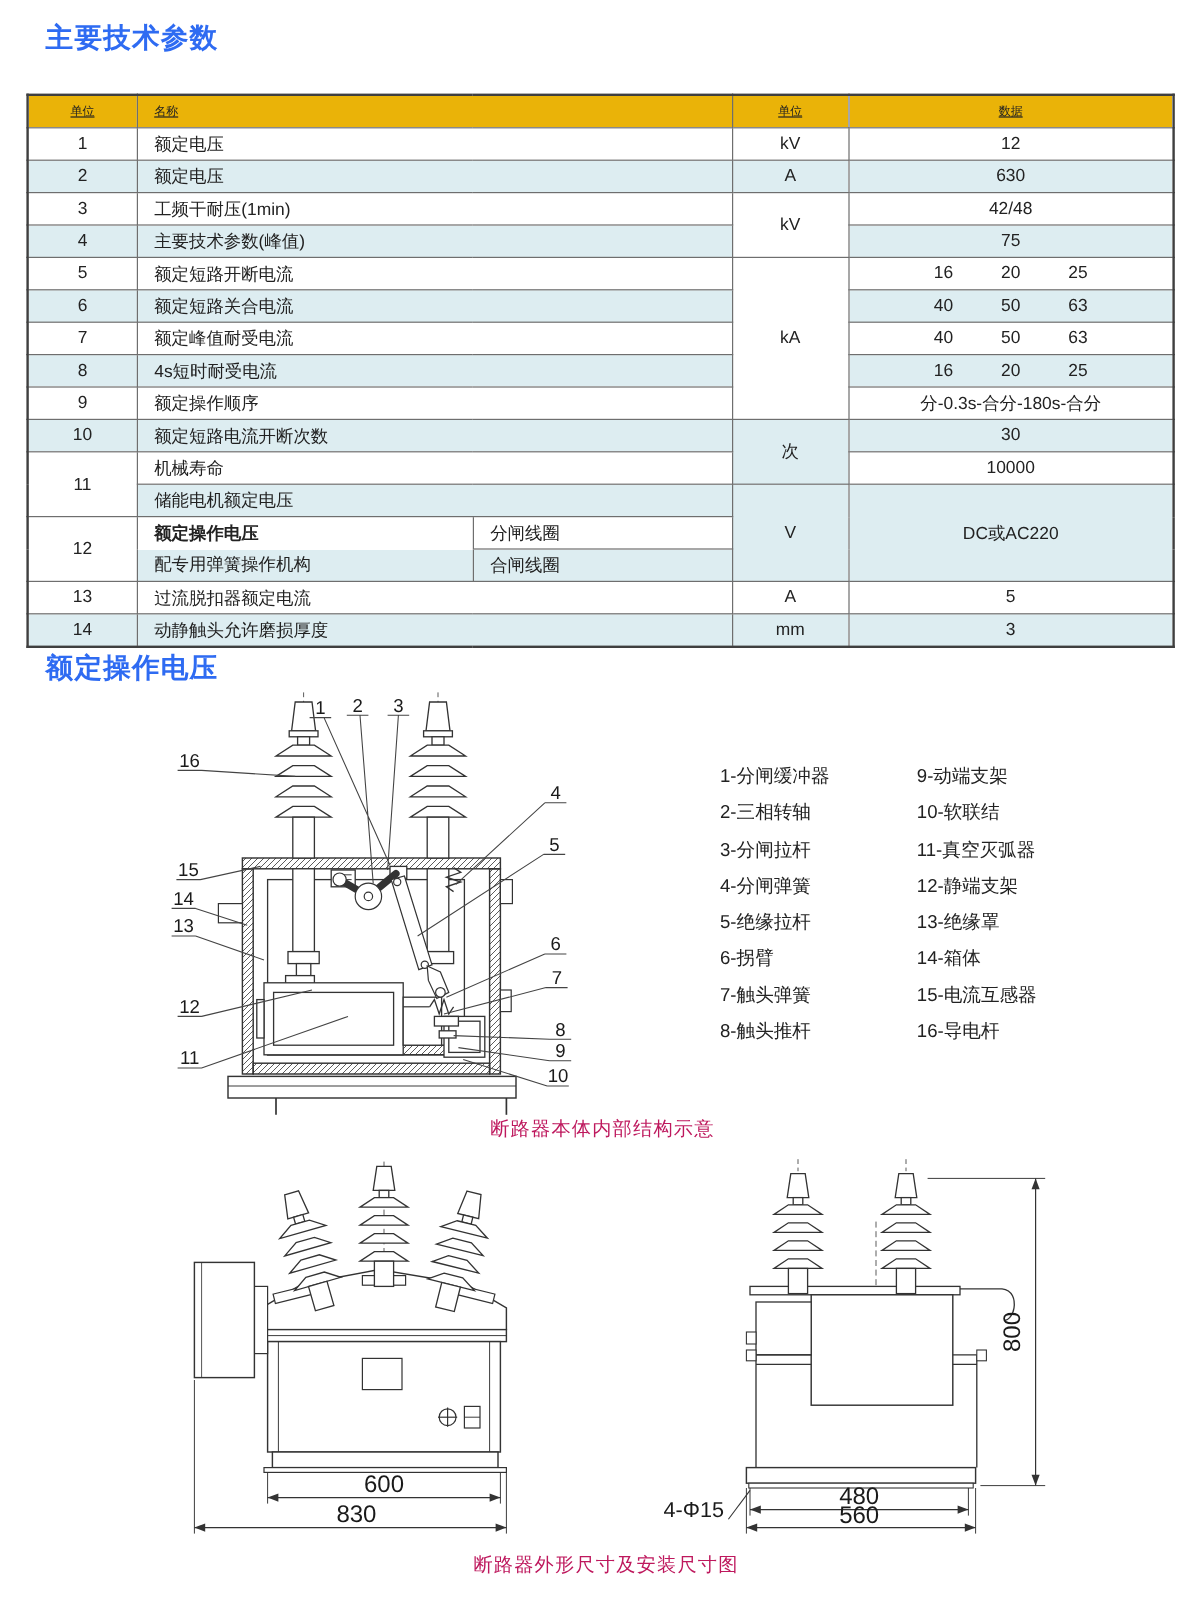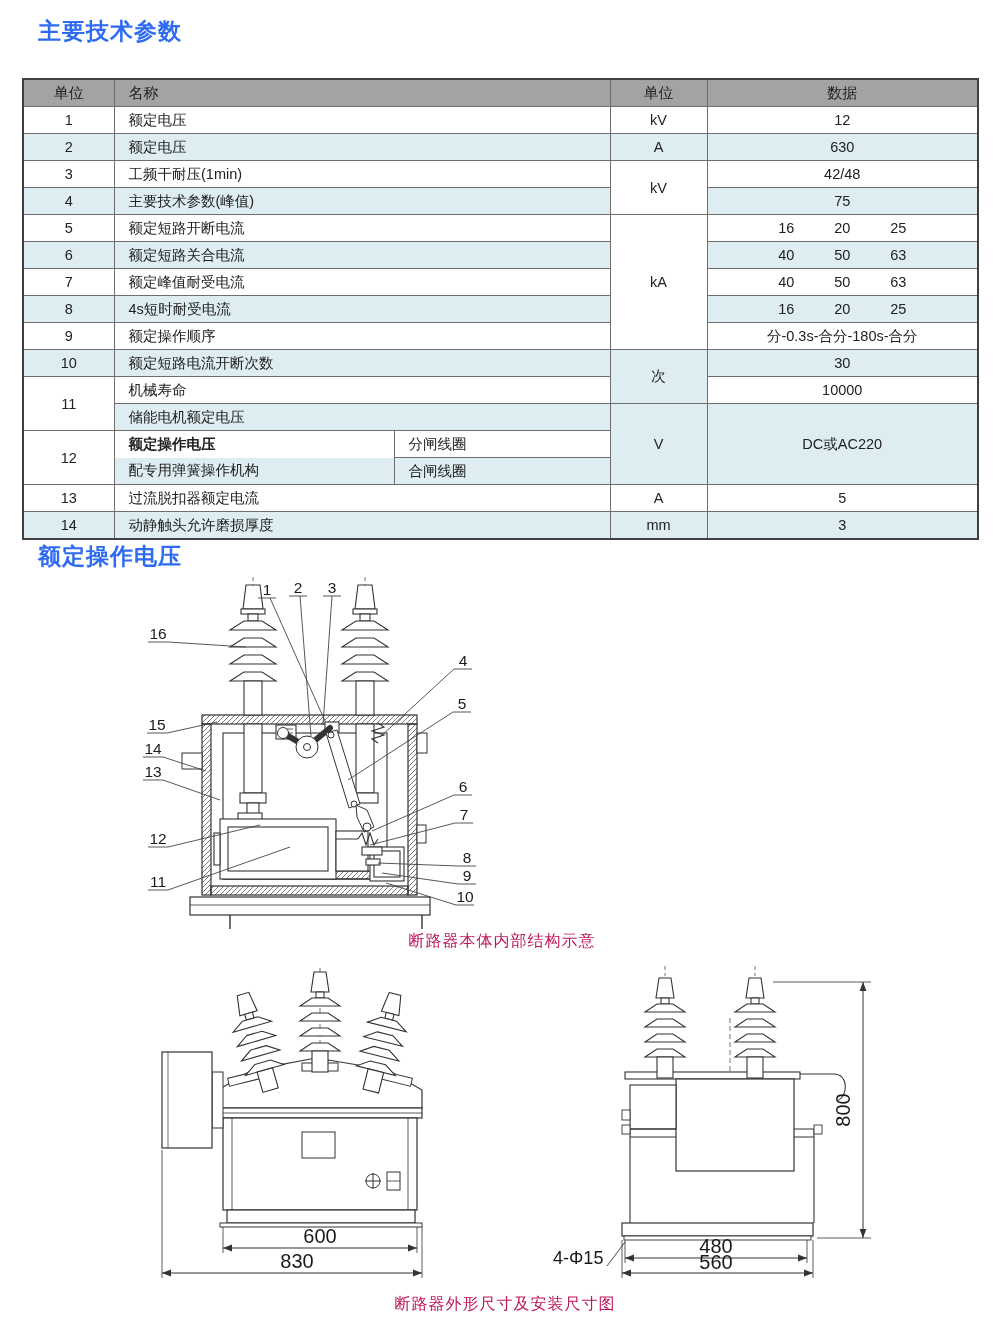--- a/index.html
+++ b/index.html
@@ -20,21 +20,21 @@
     position:absolute;left:22px;top:78px;border-collapse:collapse;
     table-layout:fixed;width:955px;font-size:14.5px;
   }
   #spec-table td{
     border:1px solid #6e6e6e;padding:0;height:26px;text-align:center;
     vertical-align:middle;background:#fff;overflow:hidden;white-space:nowrap;
   }
   #spec-table{border:2px solid #3f3f3f;}
   #spec-table tr.alt td{background:#ddedf1;}
   #spec-table td.white{background:#fff;}
-  #spec-table tr.head td{background:#a3a3a3;font-size:15px;}
+  #spec-table tr.head td{background:#eab308;font-size:10px;text-decoration:underline;}
   #spec-table td.lname{text-align:left;padding-left:14px;}
   #spec-table td.nobot{border-bottom:none;font-weight:bold;}
   #spec-table td.notop{border-top:none;}
   .triple{display:flex;justify-content:center;gap:30px;}
   .triple span{width:26px;text-align:center;}
 
   
   .drawing{position:absolute;}
   #parts-list{
     position:absolute;left:600px;top:633px;font-size:15.5px;line-height:30.3px;
@@ -307,20 +307,40 @@
     <text x="38" y="269">12</text>
     <text x="33" y="202">13</text>
     <text x="33" y="179">14</text>
     <text x="37" y="155">15</text>
     <text x="38" y="64">16</text>
   </g>
 </svg>
 </div>
 
 <div id="parts-list">
+  <div class="pcol pcol1">
+    <span>1-分闸缓冲器</span>
+    <span>2-三相转轴</span>
+    <span>3-分闸拉杆</span>
+    <span>4-分闸弹簧</span>
+    <span>5-绝缘拉杆</span>
+    <span>6-拐臂</span>
+    <span>7-触头弹簧</span>
+    <span>8-触头推杆</span>
+  </div>
+  <div class="pcol">
+    <span>9-动端支架</span>
+    <span>10-软联结</span>
+    <span>11-真空灭弧器</span>
+    <span>12-静端支架</span>
+    <span>13-绝缘罩</span>
+    <span>14-箱体</span>
+    <span>15-电流互感器</span>
+    <span>16-导电杆</span>
+  </div>
 </div>
 
 <div class="caption" id="caption1">断路器本体内部结构示意</div>
 
 <div class="drawing" style="left:140px;top:960px;">
 <svg width="330" height="335" viewBox="0 0 330 335">
   <defs>
     <g id="bushB" fill="#fff" stroke="#333" stroke-width="1.1">
       <polygon points="-6,0 6,0 9,20 -9,20"></polygon>
       <rect x="-4" y="20" width="8" height="6"></rect>

